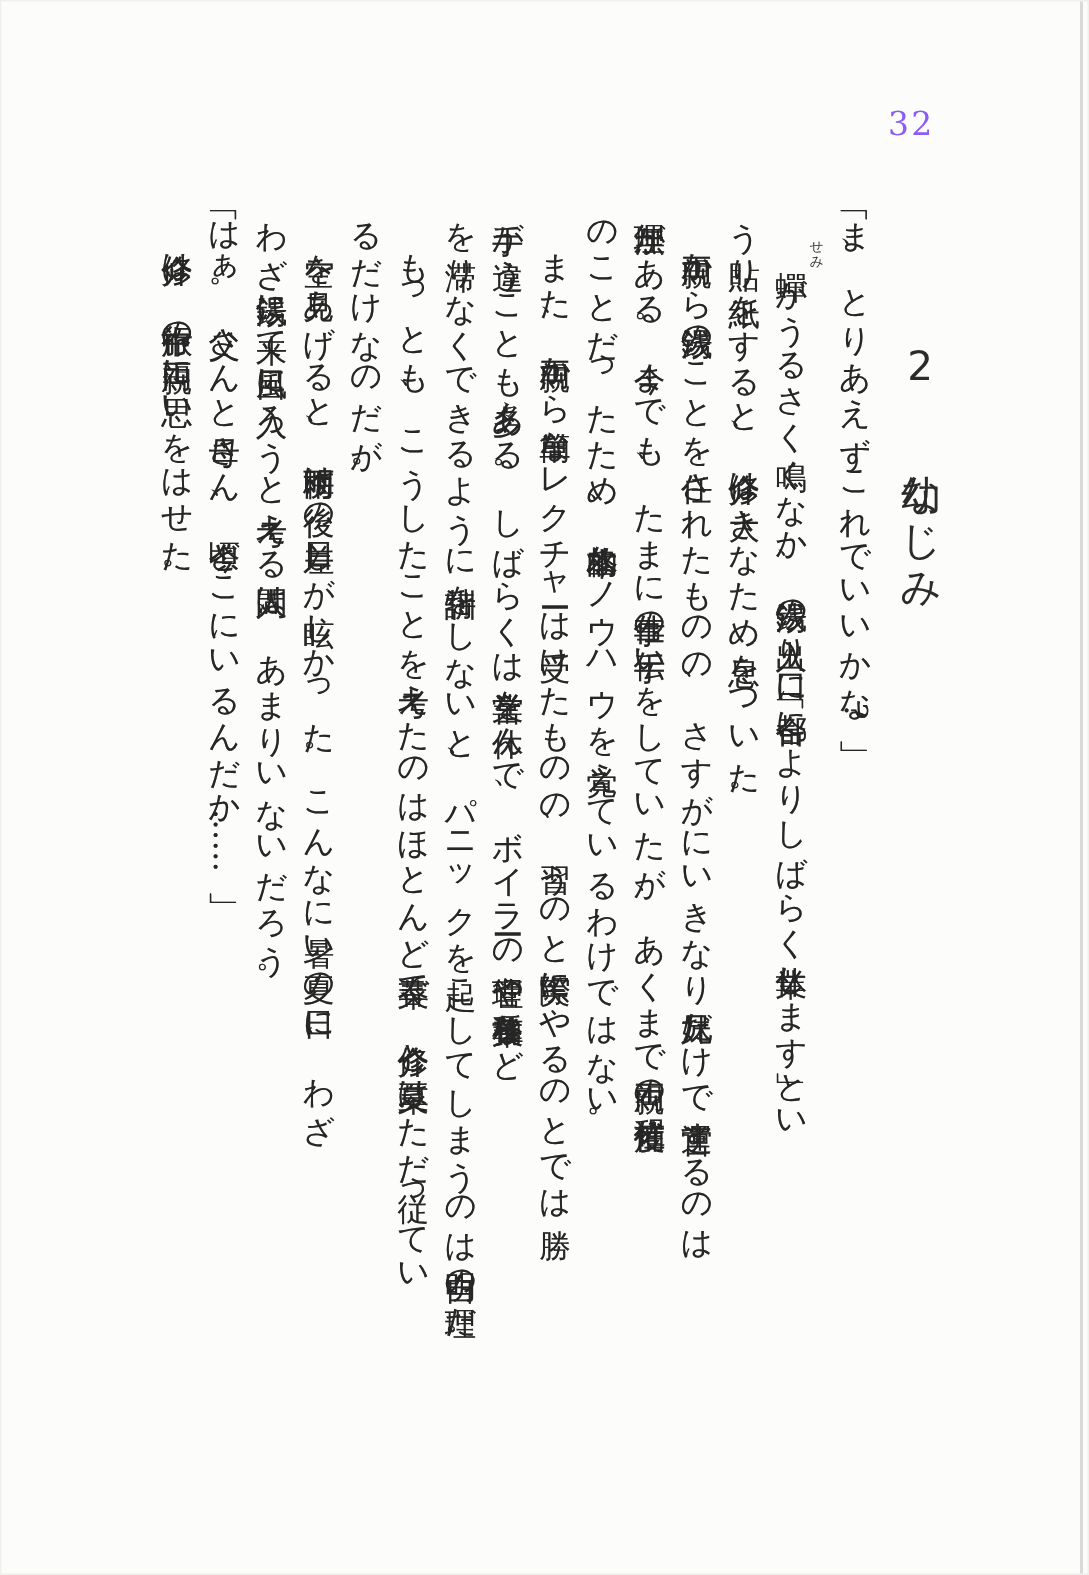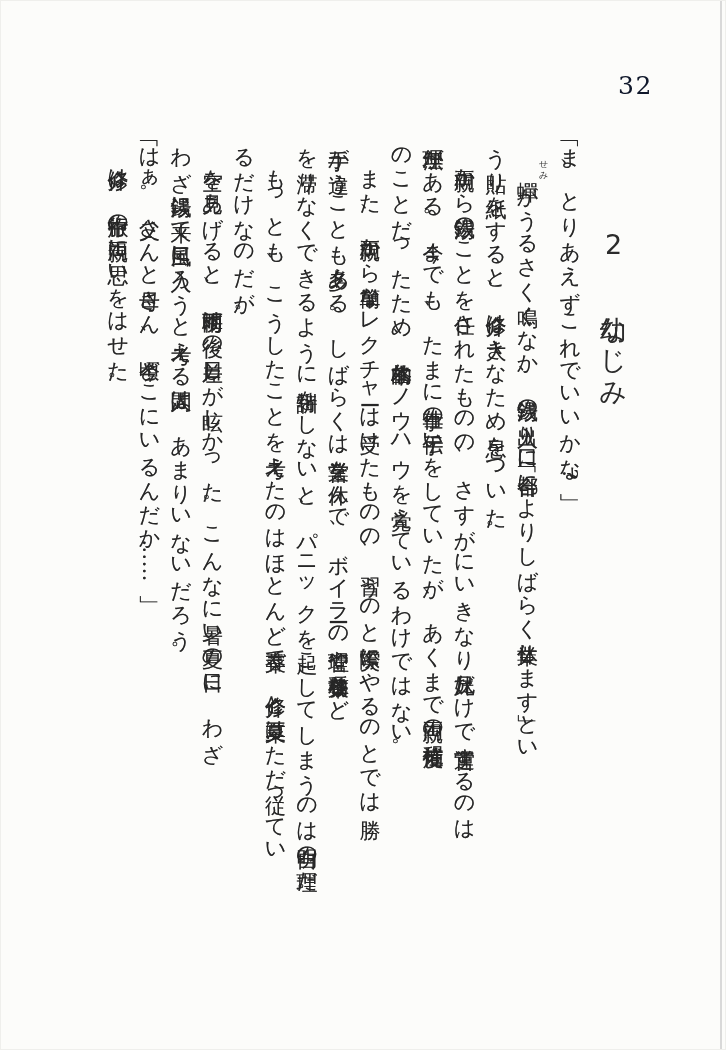--- a/index.html
+++ b/index.html
@@ -16,24 +16,24 @@
     border: 1px solid #efefec;
   }
   .edge-line {
     position: absolute;
     top: 0; right: 3px;
     width: 2px; height: 100%;
     background: #d9d9d9;
   }
   .page-number {
     position: absolute;
-    top: 70px; left: 617px;
-    font-size: 25px;
+    top: 70px; left: 591px;
+    font-size: 22px;
     letter-spacing: 1.5px;
-    color: #0f172a;
+    color: #8b5cf6;
   }
   .chapter-title {
     position: absolute;
     top: 228px; left: 594px;
     writing-mode: vertical-rl;
     text-orientation: upright;
     font-family: "DejaVu Sans", "Liberation Sans", sans-serif;
     font-size: 27px;
     font-weight: 500;
     letter-spacing: 2px;

